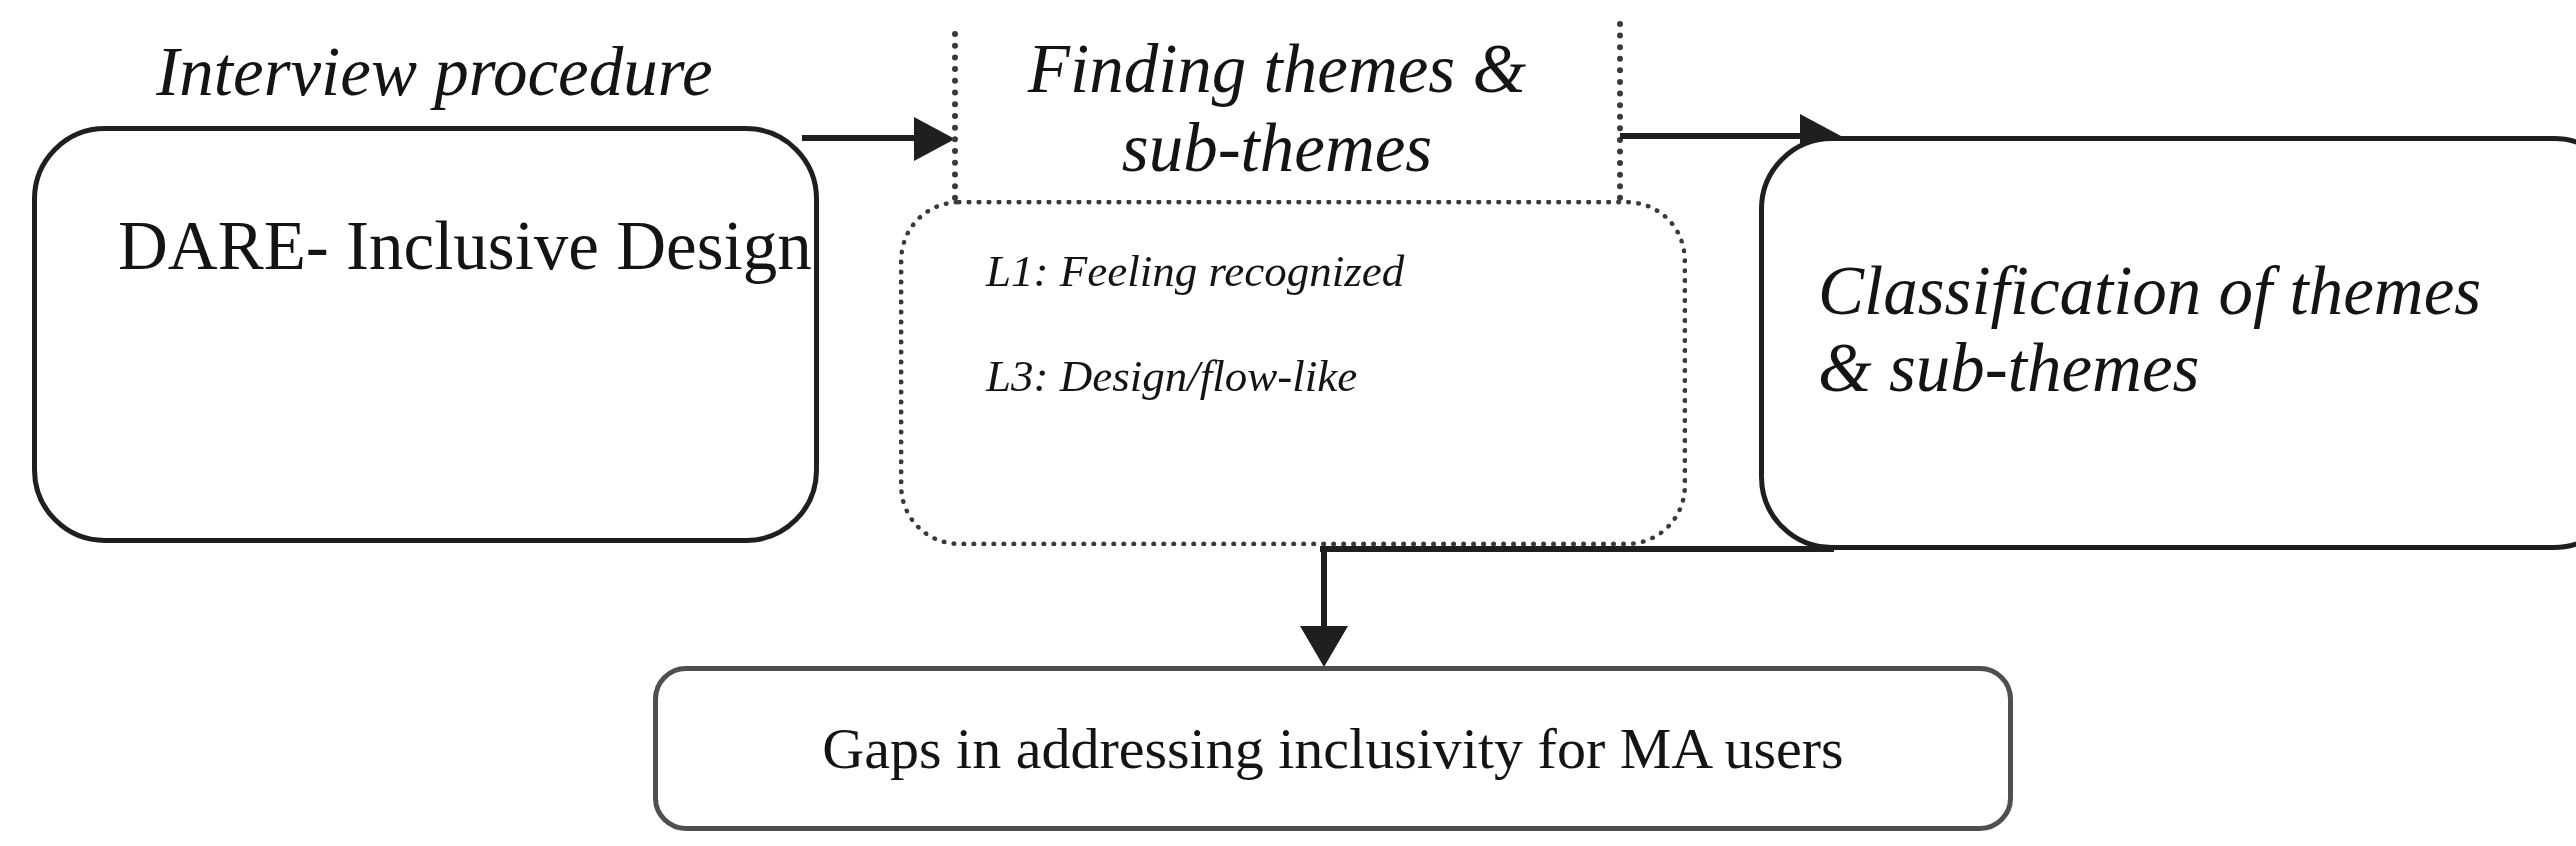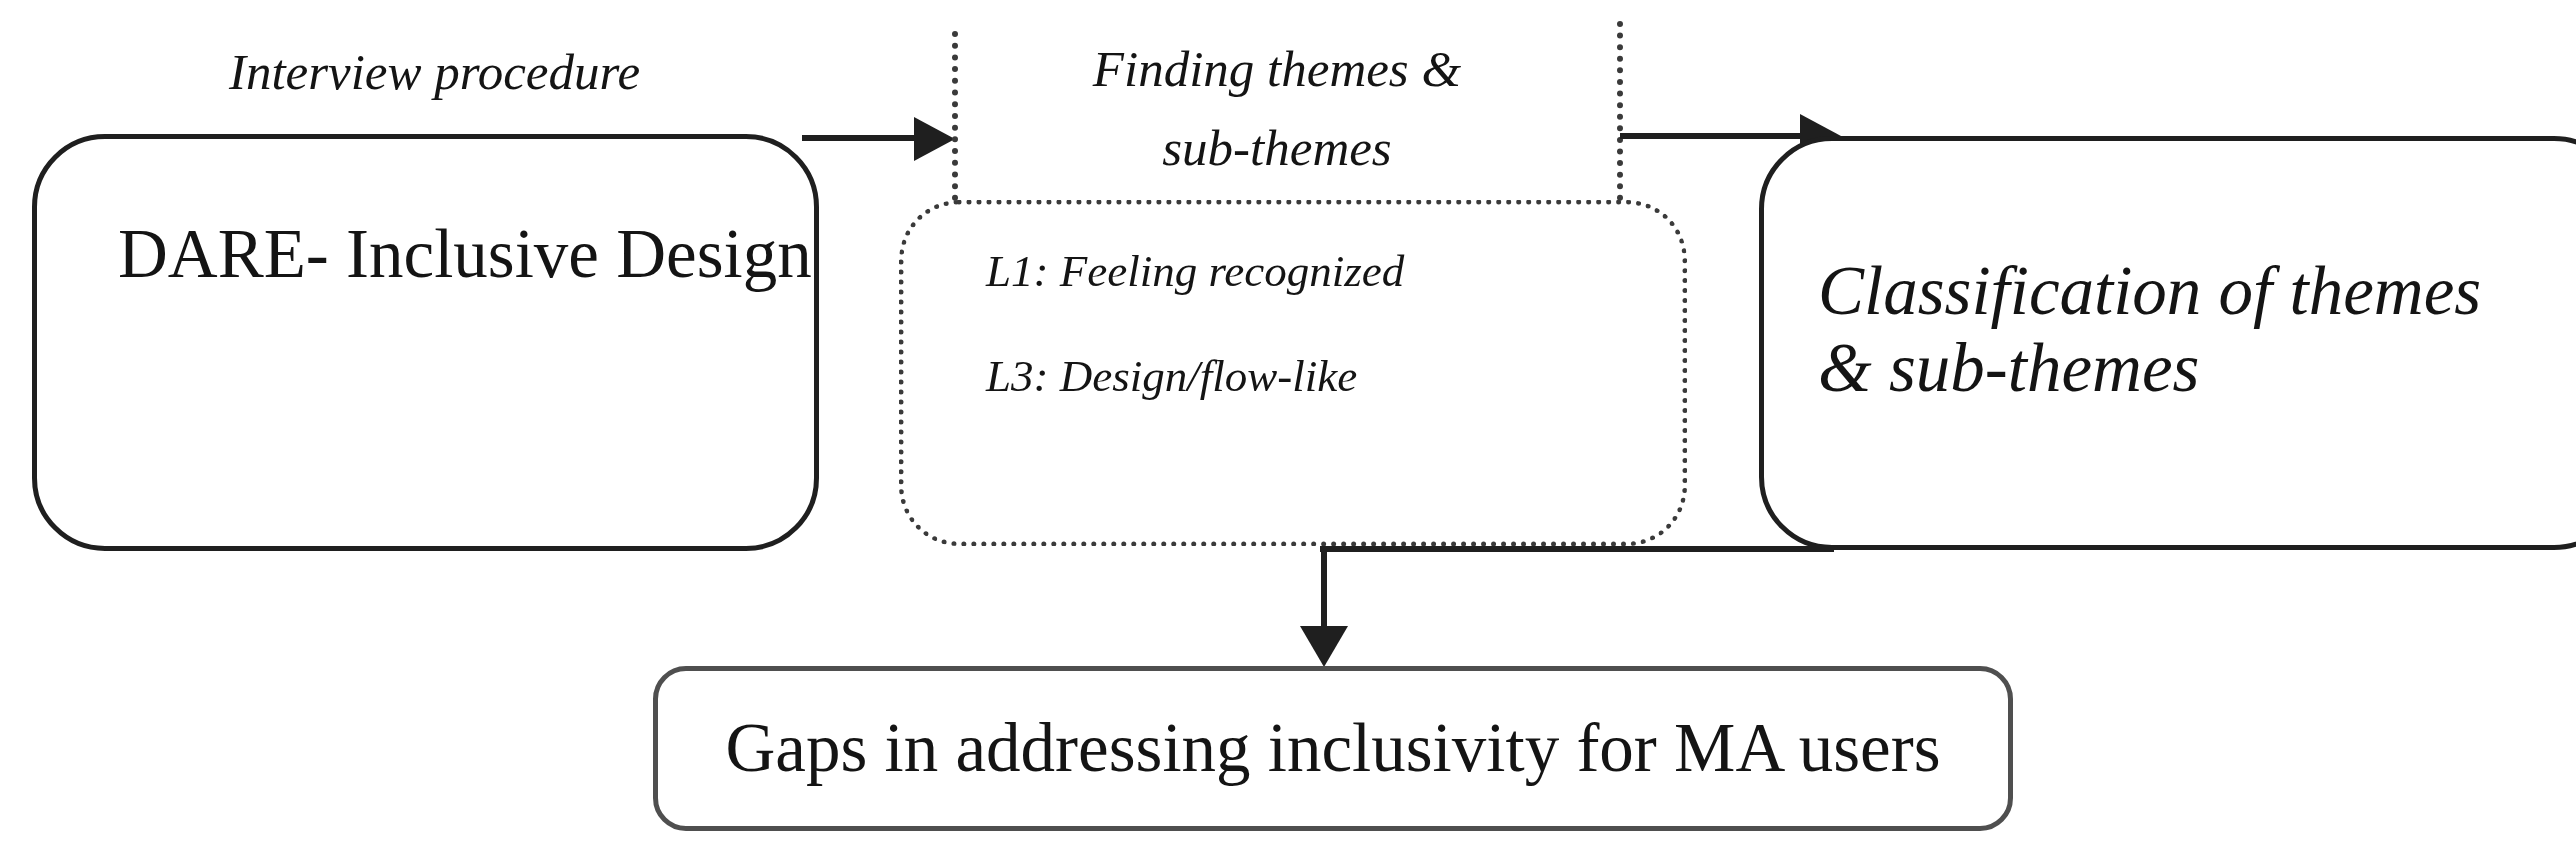--- a/index.html
+++ b/index.html
@@ -18,21 +18,21 @@
     background: var(--background);
     font-family: "Liberation Serif", "DejaVu Serif", serif;
     color: var(--text);
     overflow: hidden;
   }
 
   
   .heading {
     position: absolute;
     font-style: italic;
-    font-size: 51px;
+    font-size: 69px;
     line-height: 79px;
     text-align: center;
     white-space: nowrap;
     color: var(--text);
   }
   .heading .hline { display: block; }
 
   
   .box {
     position: absolute;
@@ -101,34 +101,34 @@
     left: 653px; top: 666px;
     width: 1360px; height: 165px;
     border: 5.1px solid var(--result-border);
     border-radius: 33px;
     background: var(--background);
     display: flex;
     align-items: center;
     justify-content: center;
   }
   .result-text {
-    font-size: 69px;
+    font-size: 58px;
     line-height: 1;
     white-space: nowrap;
     color: var(--text);
   }
 </style>
 </head>
 <body>
 
 <div class="canvas">
 
   <div class="heading" style="left:83px; top:33px; width:703px;">Interview procedure</div>
 
-  <div class="box" style="left:32px; top:134px; width:787px; height:417px;">
+  <div class="box" style="left:32px; top:126px; width:787px; height:417px;">
     <div class="box-text" style="left:81px; top:76px;">
       <div>DARE- Inclusive Design</div>
     </div>
   </div>
 
   <div class="hline-solid" style="left:802px; top:135px; width:120px;"></div>
   <div class="ah-right" style="left:914px; top:117px;"></div>
 
   <div class="vguide g1"></div>
   <div class="vguide g2"></div>

